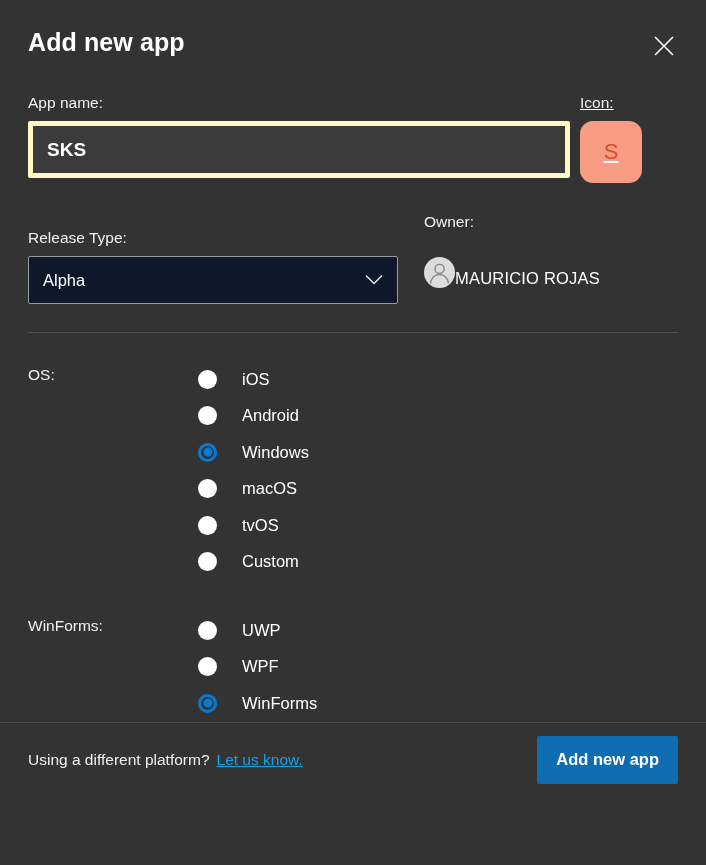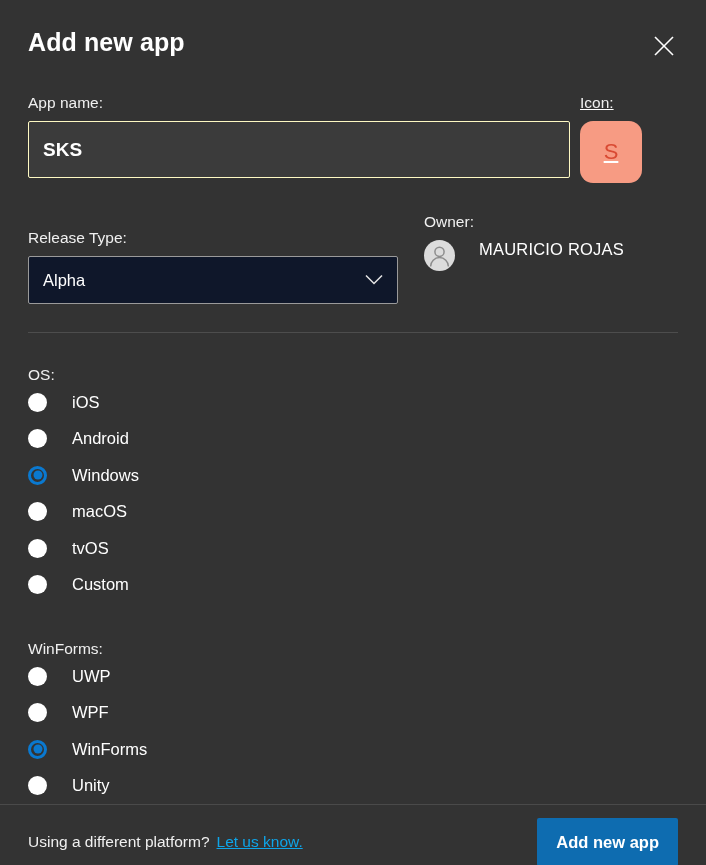--- a/index.html
+++ b/index.html
@@ -82,21 +82,21 @@
   .name-col { width: 542px; flex: 0 0 auto; }
   .icon-col { flex: 0 0 auto; text-decoration: underline; }
 
   .label-appname { margin-bottom: 9px; display: block; }
 
   .text-input {
     box-sizing: border-box;
     width: 542px;
     height: 57px;
     background: #3b3b3b;
-    border: 1px solid #fef9c3;
+    border: 5px solid #fef9c3;
     border-radius: 2px;
     color: #ffffff;
     font-family: "Liberation Sans", sans-serif;
     font-size: 19px;
     font-weight: bold;
     padding: 0 14px;
     outline: none;
   }
 
   .label-icon { margin-bottom: 9px; display: block; }
@@ -149,22 +149,22 @@
   .select-chevron {
     position: absolute;
     right: 14px;
     top: 50%;
     transform: translateY(-50%);
     display: flex;
   }
 
   .owner-row {
     display: flex;
-    align-items: flex-start;
-    gap: 24px;
+    align-items: flex-end;
+    gap: 0;
     height: 48px;
   }
   .avatar {
     width: 31px;
     height: 31px;
     border-radius: 50%;
     background: #dcdcdc;
     display: flex;
     align-items: center;
     justify-content: center;
@@ -180,21 +180,20 @@
   .divider {
     height: 1px;
     background: #4d4d4d;
     margin-top: 28px;
   }
 
   
   .radio-group {
     display: flex;
     align-items: flex-start;
-    flex-direction: column;
   }
   .group-os { margin-top: 28px; }
   .group-platform { margin-top: 32px; }
 
   .group-label {
     width: 170px;
     flex: 0 0 auto;
     font-size: 15.5px;
     color: #f0f0f0;
     padding-top: 5px;
@@ -374,24 +373,20 @@
           <span class="radio-text">UWP</span>
         </label>
         <label class="radio-item">
           <span class="radio-mark"></span>
           <span class="radio-text">WPF</span>
         </label>
         <label class="radio-item">
           <span class="radio-mark checked"></span>
           <span class="radio-text">WinForms</span>
         </label>
-        <label class="radio-item">
-          <span class="radio-mark"></span>
-          <span class="radio-text">Unity</span>
-        </label>
       </div>
     </div>
 
   </div>
 
   <div class="dialog-footer">
     <div class="footer-left">
       <span>Using a different platform?</span>
       <a class="footer-link">Let us know.</a>
     </div>

